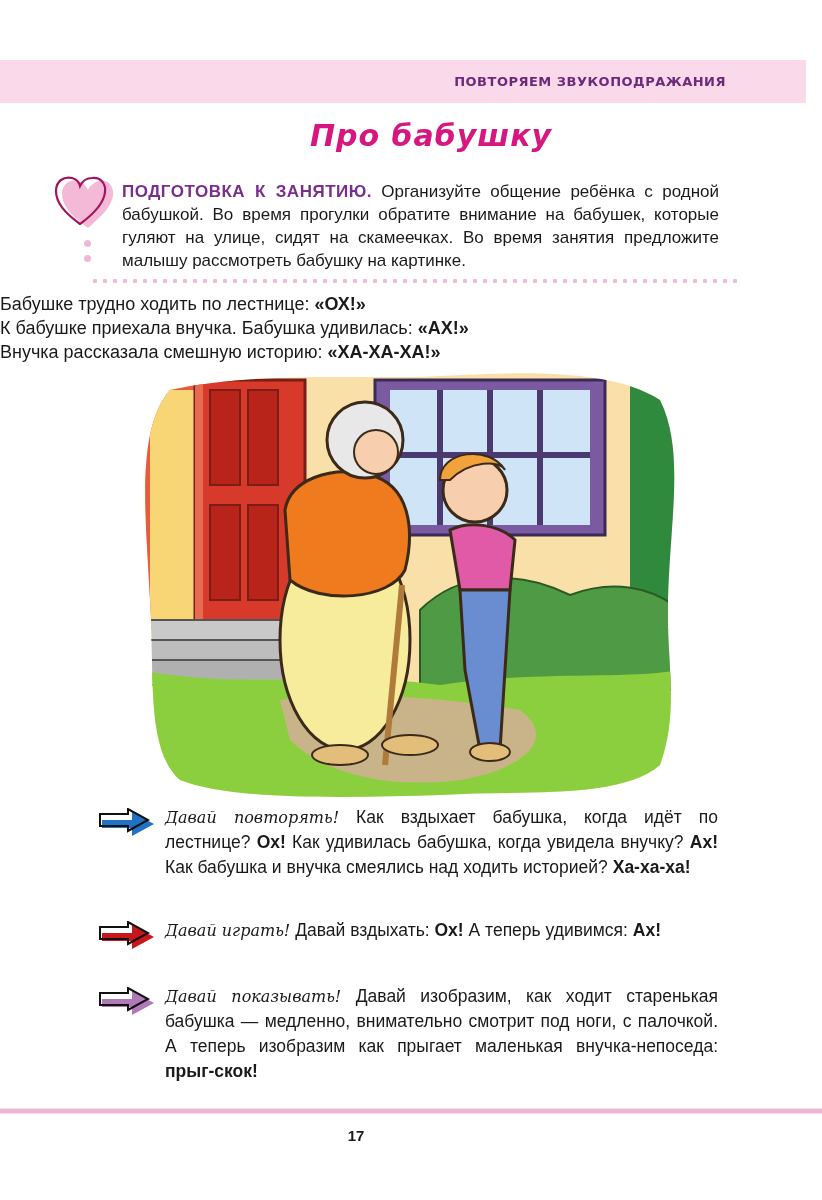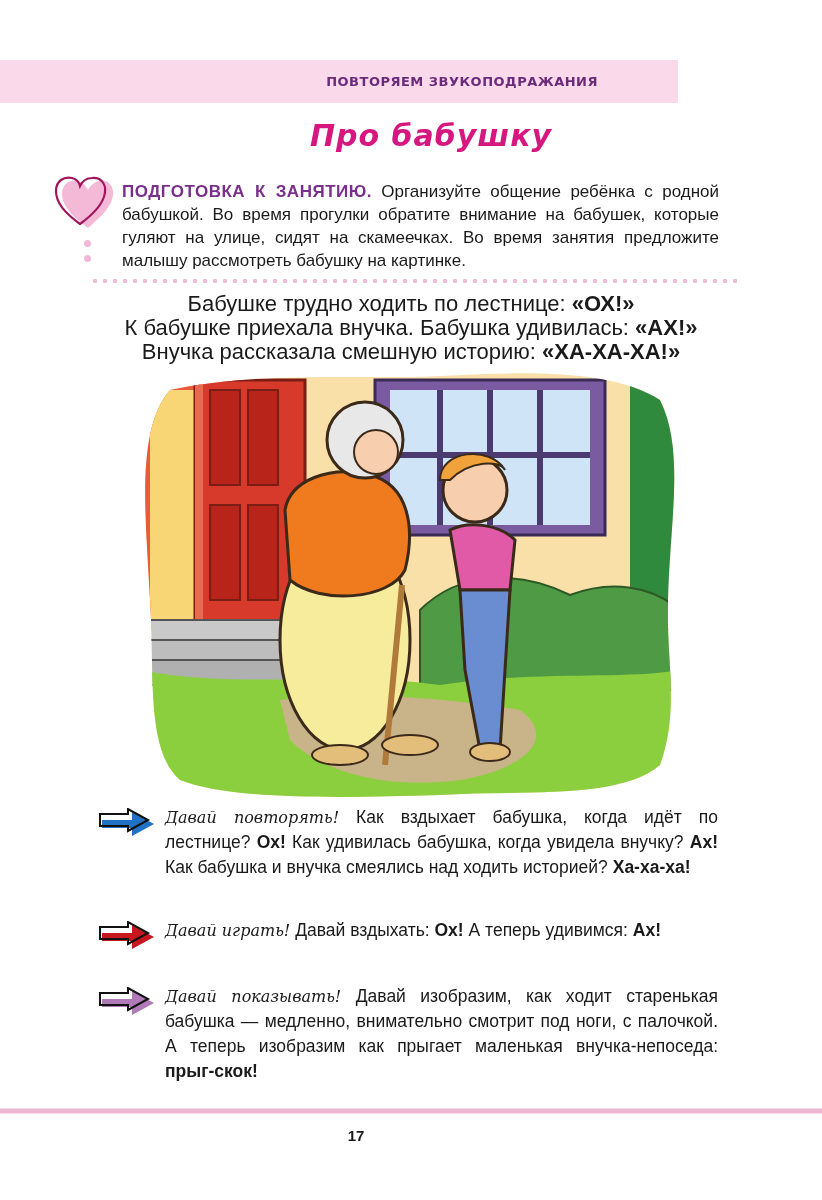--- a/index.html
+++ b/index.html
@@ -1,20 +1,20 @@
 <!DOCTYPE html>
 <html><head>
 <meta charset="utf-8">
 <style>
   * { box-sizing: border-box; margin: 0; padding: 0; }
   html, body { width: 822px; height: 1200px; background: #ffffff; overflow: hidden; }
   body { position: relative; font-family: "Liberation Sans", "DejaVu Sans", sans-serif; color: #1a1a1a; }
 
   .header-band {
-    position: absolute; left: 0; top: 60px; width: 678px; height: 43px;
+    position: absolute; left: 0; top: 60px; width: 806px; height: 43px;
     background: #fad9ea;
   }
   .header-title {
     position: absolute; right: 80px; top: 14px;
     font-family: "DejaVu Sans", sans-serif; font-weight: bold; font-size: 13px;
     letter-spacing: 0.5px; color: #6b2a7a;
   }
 
   .page-title {
     position: absolute; left: 0; width: 822px; top: 118px; text-align: center;
@@ -32,22 +32,22 @@
   }
   .prep .lead { font-weight: bold; color: #7a2f8c; letter-spacing: 0.5px; }
 
   .dot-sep {
     position: absolute; left: 90px; top: 278px; width: 648px; height: 6px;
     background-image: radial-gradient(circle, #ecbcd8 2px, transparent 2.5px);
     background-size: 10px 6px;
   }
 
   .verse {
-    position: absolute; left: 0; width: 822px; top: 292px; text-align: center;
-    font-size: 22px; line-height: 24px;
+    position: absolute; left: 0; width: 822px; top: 292px; 
+    font-size: 18px; line-height: 24px;
   }
   .verse b { font-weight: bold; }
 
   .illustration { position: absolute; left: 140px; top: 370px; width: 540px; height: 430px; }
 
   .task { position: absolute; left: 165px; width: 553px; font-size: 17.5px; line-height: 25px; text-align: justify; }
   .task i { font-family: "DejaVu Serif", serif; font-style: italic; font-size: 16px; }
   .task b { font-weight: bold; }
   .arrow { position: absolute; left: 98px; width: 60px; height: 32px; }
 

